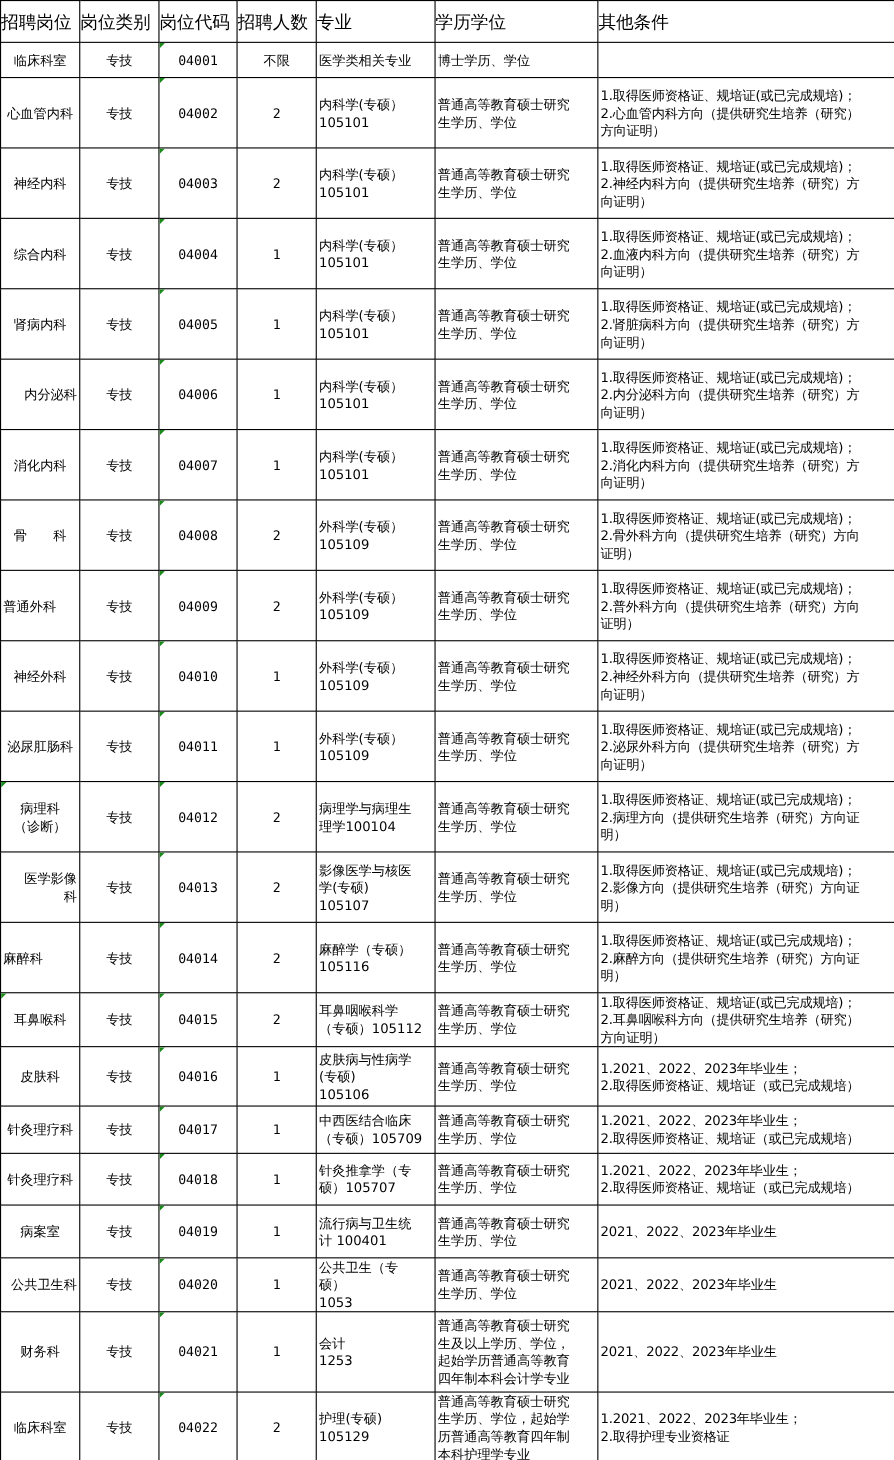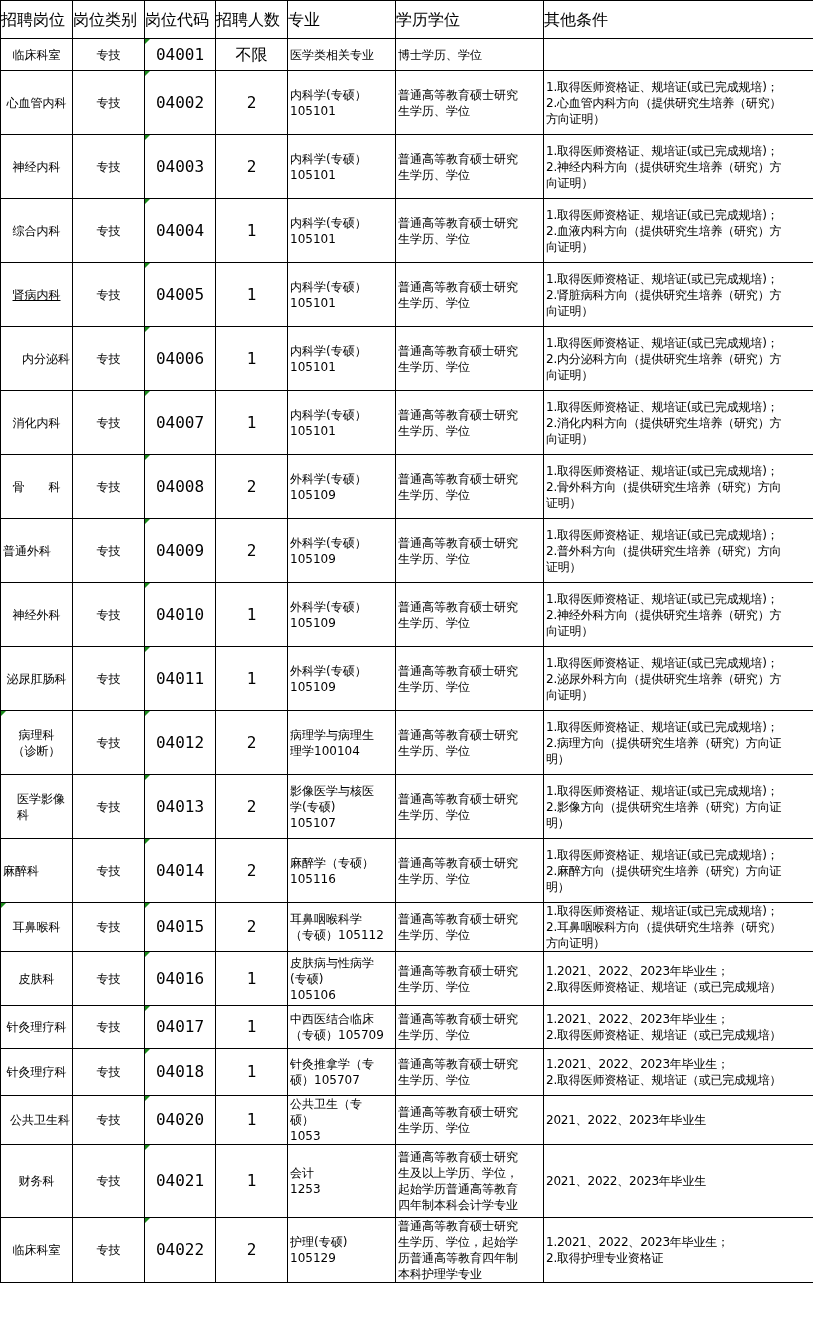--- a/index.html
+++ b/index.html
@@ -2,21 +2,21 @@
 <html><head>
 <meta charset="utf-8">
 <style>
   html, body { margin:0; padding:0; background:#fff; }
   body { width:813px; height:1327px; overflow:hidden; font-family:"DejaVu Sans", "Liberation Sans", sans-serif; color:#000; }
   table { border-collapse:collapse; table-layout:fixed; width:813px; position:absolute; left:0; top:0; }
   td, th { border:1.5px solid #000; padding:0 2px; font-size:12px; line-height:16px; vertical-align:middle; position:relative; overflow:hidden; }
   th { font-size:16px; font-weight:normal; text-align:left; height:37px; padding:0; white-space:nowrap; }
   td.c { text-align:center; }
   td.l { text-align:left; white-space:pre-line; }
-  td.mono { font-family:"DejaVu Sans Mono", "Liberation Mono", monospace; font-size:16px; }
+  td.mono { font-family:"DejaVu Sans Mono", "Liberation Mono", monospace; font-size:12px; }
   td.req { font-size:12px; line-height:16px; letter-spacing:-0.2px; }
   .tri { position:absolute; left:0; top:0; width:0; height:0; border-top:5px solid #1a8a1a; border-right:5px solid transparent; }
 </style>
 </head>
 <body>
 
 <table>
   <colgroup>
     <col style="width:72px">
       <col style="width:72px">
@@ -80,21 +80,21 @@
         <td class="c mono"><span>1</span></td>
         <td class="l"><span>内科学(专硕）
 105101</span></td>
         <td class="l"><span>普通高等教育硕士研究
 生学历、学位</span></td>
         <td class="l req"><span>1.取得医师资格证、规培证(或已完成规培)；
 2.血液内科方向（提供研究生培养（研究）方
 向证明）</span></td>
       </tr>
       <tr style="height: 64px;">
-        <td class="c l" style="text-align: center; white-space: pre-line; text-decoration: underline;"><span>肾病内科</span></td>
+        <td class="c l" style="text-align: center; white-space: pre-line;"><span>肾病内科</span></td>
         <td class="c"><span>专技</span></td>
         <td class="c mono"><span class="tri"></span><span>04005</span></td>
         <td class="c mono"><span>1</span></td>
         <td class="l"><span>内科学(专硕）
 105101</span></td>
         <td class="l"><span>普通高等教育硕士研究
 生学历、学位</span></td>
         <td class="l req"><span>1.取得医师资格证、规培证(或已完成规培)；
 2.肾脏病科方向（提供研究生培养（研究）方
 向证明）</span></td>
@@ -185,21 +185,21 @@
         <td class="c mono"><span>2</span></td>
         <td class="l"><span>病理学与病理生
 理学100104</span></td>
         <td class="l"><span>普通高等教育硕士研究
 生学历、学位</span></td>
         <td class="l req"><span>1.取得医师资格证、规培证(或已完成规培)；
 2.病理方向（提供研究生培养（研究）方向证
 明）</span></td>
       </tr>
       <tr style="height: 64px;">
-        <td class="c l" style="text-align: left; white-space: pre-line; padding-left: 16px;"><span>医学影像科</span></td>
+        <td class="c l" style="text-align: right; white-space: pre-line; padding-left: 16px;"><span>医学影像科</span></td>
         <td class="c"><span>专技</span></td>
         <td class="c mono"><span class="tri"></span><span>04013</span></td>
         <td class="c mono"><span>2</span></td>
         <td class="l"><span>影像医学与核医
 学(专硕)
 105107</span></td>
         <td class="l"><span>普通高等教育硕士研究
 生学历、学位</span></td>
         <td class="l req"><span>1.取得医师资格证、规培证(或已完成规培)；
 2.影像方向（提供研究生培养（研究）方向证
@@ -260,20 +260,31 @@
         <td class="c l" style="text-align: center; white-space: pre-line;"><span>针灸理疗科</span></td>
         <td class="c"><span>专技</span></td>
         <td class="c mono"><span class="tri"></span><span>04018</span></td>
         <td class="c mono"><span>1</span></td>
         <td class="l"><span>针灸推拿学（专
 硕）105707</span></td>
         <td class="l"><span>普通高等教育硕士研究
 生学历、学位</span></td>
         <td class="l req"><span>1.2021、2022、2023年毕业生；
 2.取得医师资格证、规培证（或已完成规培）</span></td>
+      </tr>
+      <tr style="height: 48px;">
+        <td class="c l" style="text-align: center; white-space: pre-line;"><span>病案室</span></td>
+        <td class="c"><span>专技</span></td>
+        <td class="c mono"><span class="tri"></span><span>04019</span></td>
+        <td class="c mono"><span>1</span></td>
+        <td class="l"><span>流行病与卫生统
+计 100401</span></td>
+        <td class="l"><span>普通高等教育硕士研究
+生学历、学位</span></td>
+        <td class="l req"><span>2021、2022、2023年毕业生</span></td>
       </tr>
       <tr style="height: 48px;">
         <td class="c l" style="text-align: right; white-space: pre-line;"><span>公共卫生科</span></td>
         <td class="c"><span>专技</span></td>
         <td class="c mono"><span class="tri"></span><span>04020</span></td>
         <td class="c mono"><span>1</span></td>
         <td class="l"><span>公共卫生（专
 硕）
 1053</span></td>
         <td class="l"><span>普通高等教育硕士研究

